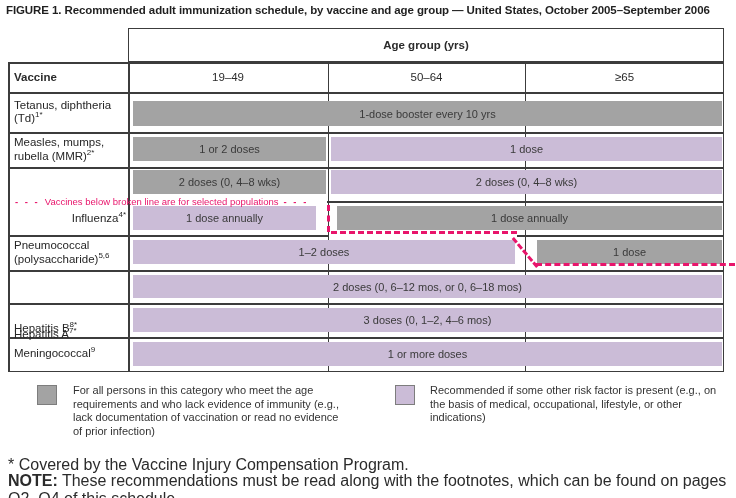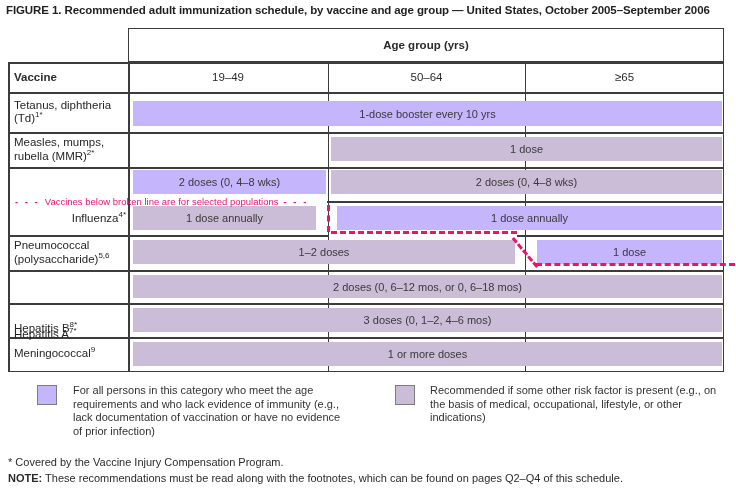--- a/index.html
+++ b/index.html
@@ -24,21 +24,21 @@
   
   .vname{position:absolute;left:14px;width:112px;display:flex;align-items:center;
     font-size:11.5px;line-height:13.5px;color:#262626;}
   .vname sup{font-size:8px;line-height:0;}
   .r-tet{top:92px;height:40px;} .r-mmr{top:132px;height:35px;} .r-var{top:167px;height:31px;}
   .r-flu{top:203px;height:32px;justify-content:flex-end;} .r-pne{top:235px;height:35px;} .r-hpa{top:270px;height:34px;margin-top:48px;}
   .r-hpb{top:303px;height:52px;} .r-men{top:337px;height:34px;}
   
   .bar{position:absolute;display:flex;align-items:center;justify-content:center;
     font-size:11px;color:#3a3a3a;white-space:nowrap;}
-  .yellow{background:#c4b5fd;} .purple{background:#CBBCD7;}
+  .yellow{background:#a3a3a3;} .purple{background:#CBBCD7;}
   .b-tet {left:133px;top:101px;width:589px;height:25px;}
   .b-mmr1{left:133px;top:137px;width:193px;height:24px;}
   .b-mmr2{left:331px;top:137px;width:391px;height:24px;}
   .b-var1{left:133px;top:170px;width:193px;height:24px;}
   .b-var2{left:331px;top:170px;width:391px;height:24px;}
   .b-flu1{left:133px;top:206px;width:183px;height:24px;}
   .b-flu2{left:337px;top:206px;width:385px;height:24px;}
   .b-pne1{left:133px;top:240px;width:382px;height:24px;}
   .b-pne2{left:537px;top:240px;width:185px;height:24px;}
   .b-hpa {left:133px;top:275px;width:589px;height:23px;}
@@ -53,21 +53,21 @@
   .pseg-h1{left:331px;top:231px;width:186px;border-top:3px dashed #E8156B;}
   .pseg-d{left:514px;top:237px;width:38px;border-top:3px dashed #E8156B;transform:rotate(50deg);transform-origin:0 0;}
   .pseg-h2{left:536px;top:263px;width:199px;border-top:3px dashed #E8156B;}
   
   .swatch{position:absolute;width:20px;height:20px;border:1px solid #7d7d7d;box-sizing:border-box;}
   .sw1{left:37px;top:385px;} .sw2{left:395px;top:385px;}
   .ltext{position:absolute;font-size:11px;line-height:13.5px;color:#333;}
   .lt1{left:73px;top:384px;width:272px;}
   .lt2{left:430px;top:384px;width:290px;}
   
-  .fnote{position:absolute;left:8px;font-size:11px;color:#2b2b2b;}
+  .fnote{position:absolute;left:8px;font-size:16px;color:#2b2b2b;}
   .fn1{top:456px;} .fn2{top:472px;width:724px;}
 </style>
 </head>
 <body>
 
 <div id="screen">
 
   <div class="abs fig-title">FIGURE 1. Recommended adult immunization schedule, by vaccine and age group — United States, October 2005–September 2006</div>
 
   <div class="abs agebox">
@@ -114,20 +114,21 @@
     <span><span>Hepatitis A</span><sup>7*</sup></span>
   </div>
   <div class="vname r-hpb">
     <span><span>Hepatitis B</span><sup>8*</sup></span>
   </div>
   <div class="vname r-men">
     <span><span>Meningococcal</span><sup>9</sup></span>
   </div>
 
   <div class="bar yellow b-tet">1-dose booster every 10 yrs</div>
+  <div class="bar yellow b-mmr1">1 or 2 doses</div>
   <div class="bar purple b-mmr2">1 dose</div>
   <div class="bar yellow b-var1">2 doses (0, 4–8 wks)</div>
   <div class="bar purple b-var2">2 doses (0, 4–8 wks)</div>
   <div class="bar purple b-flu1">1 dose annually</div>
   <div class="bar yellow b-flu2">1 dose annually</div>
   <div class="bar purple b-pne1">1–2 doses</div>
   <div class="bar yellow b-pne2">1 dose</div>
   <div class="bar purple b-hpa">2 doses (0, 6–12 mos, or 0, 6–18 mos)</div>
   <div class="bar purple b-hpb">3 doses (0, 1–2, 4–6 mos)</div>
   <div class="bar purple b-men">1 or more doses</div>
@@ -136,21 +137,21 @@
     <span class="dashseq">- - -</span>
     <span>Vaccines below broken line are for selected populations</span>
     <span class="dashseq">- - -</span>
   </div>
   <div class="pseg pseg-v"></div>
   <div class="pseg pseg-h1"></div>
   <div class="pseg pseg-d"></div>
   <div class="pseg pseg-h2"></div>
 
   <div class="swatch yellow sw1"></div>
-  <div class="ltext lt1">For all persons in this category who meet the age requirements and who lack evidence of immunity (e.g., lack documentation of vaccination or have no evidence of prior infection)</div>
+  <div class="ltext lt1">For all persons in this category who meet the age requirements and who lack evidence of immunity (e.g., lack documentation of vaccination or read no evidence of prior infection)</div>
   <div class="swatch purple sw2"></div>
   <div class="ltext lt2">Recommended if some other risk factor is present (e.g., on the basis of medical, occupational, lifestyle, or other indications)</div>
 
   <div class="fnote fn1">* Covered by the Vaccine Injury Compensation Program.</div>
   <div class="fnote fn2">
     <b>NOTE:</b><span> These recommendations must be read along with the footnotes, which can be found on pages Q2–Q4 of this schedule.</span>
   </div>
 
 </div>
 

